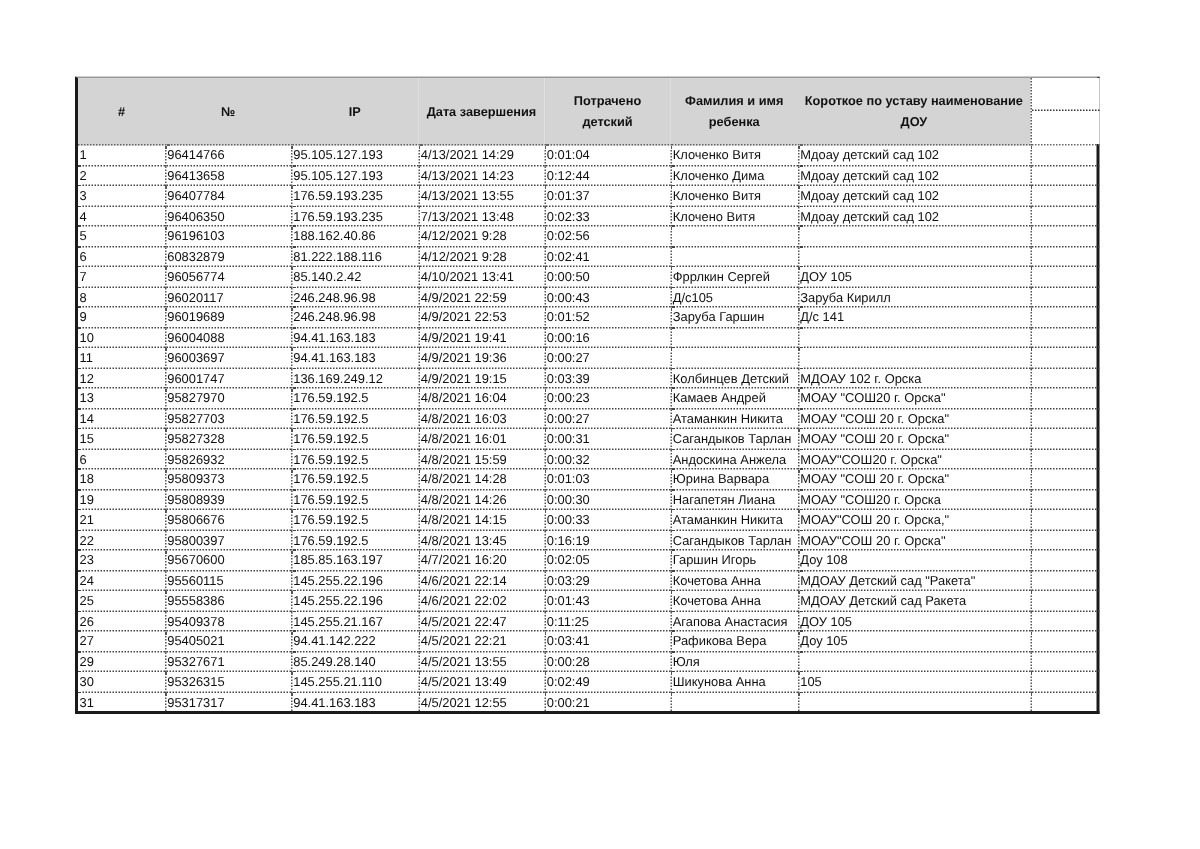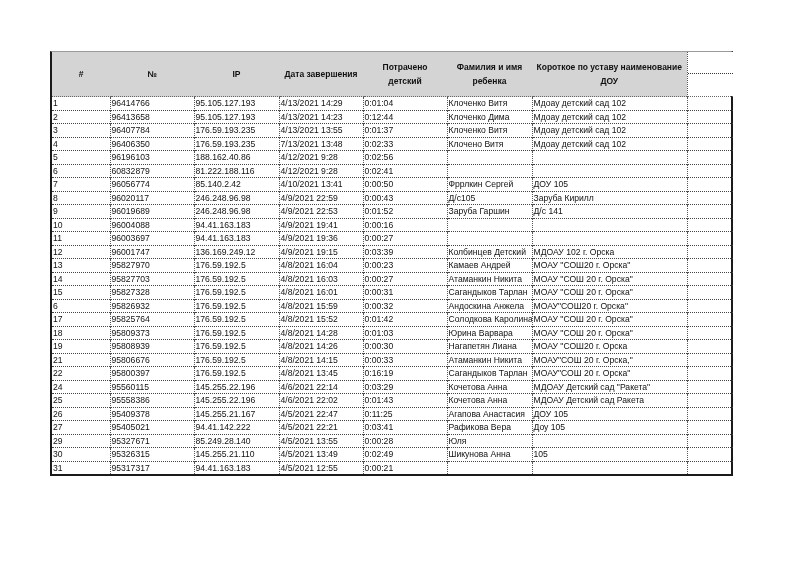--- a/index.html
+++ b/index.html
@@ -215,30 +215,20 @@
           <td>6</td>
           <td>95826932</td>
           <td>176.59.192.5</td>
           <td>4/8/2021 15:59</td>
           <td>0:00:32</td>
           <td>Андоскина Анжела</td>
           <td>МОАУ"СОШ20 г. Орска"</td>
           <td></td>
         </tr>
         <tr>
-          <td>17</td>
-          <td>95825764</td>
-          <td>176.59.192.5</td>
-          <td>4/8/2021 15:52</td>
-          <td>0:01:42</td>
-          <td>Солодкова Каролина</td>
-          <td>МОАУ "СОШ 20 г. Орска"</td>
-          <td></td>
-        </tr>
-        <tr>
           <td>18</td>
           <td>95809373</td>
           <td>176.59.192.5</td>
           <td>4/8/2021 14:28</td>
           <td>0:01:03</td>
           <td>Юрина Варвара</td>
           <td>МОАУ "СОШ 20 г. Орска"</td>
           <td></td>
         </tr>
         <tr>
@@ -262,20 +252,30 @@
           <td></td>
         </tr>
         <tr>
           <td>22</td>
           <td>95800397</td>
           <td>176.59.192.5</td>
           <td>4/8/2021 13:45</td>
           <td>0:16:19</td>
           <td>Сагандыков Тарлан</td>
           <td>МОАУ"СОШ 20 г. Орска"</td>
+          <td></td>
+        </tr>
+        <tr>
+          <td>23</td>
+          <td>95670600</td>
+          <td>185.85.163.197</td>
+          <td>4/7/2021 16:20</td>
+          <td>0:02:05</td>
+          <td>Гаршин Игорь</td>
+          <td>Доу 108</td>
           <td></td>
         </tr>
         <tr>
           <td>24</td>
           <td>95560115</td>
           <td>145.255.22.196</td>
           <td>4/6/2021 22:14</td>
           <td>0:03:29</td>
           <td>Кочетова Анна</td>
           <td>МДОАУ Детский сад "Ракета"</td>

